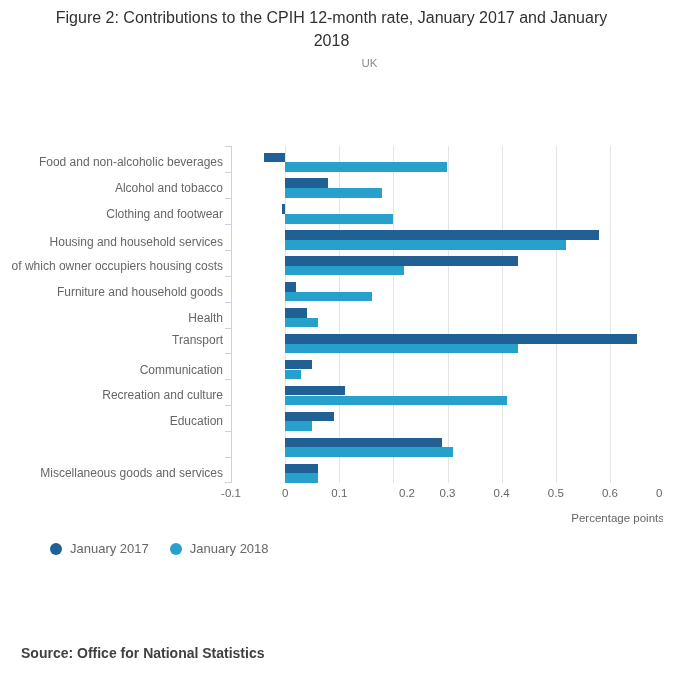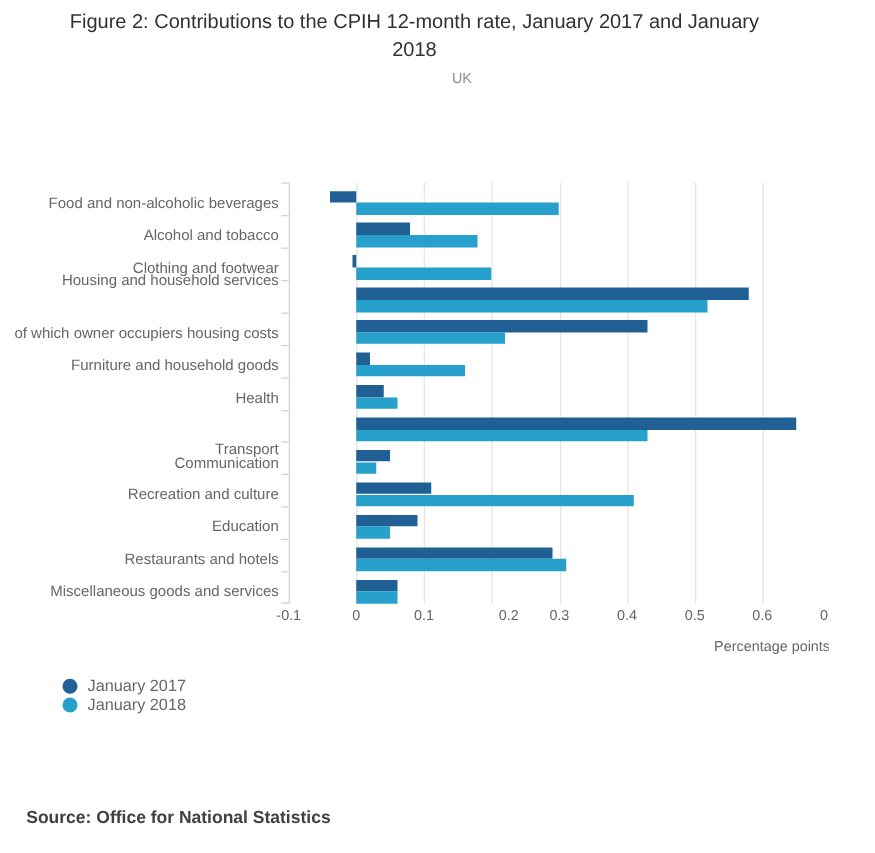--- a/index.html
+++ b/index.html
@@ -36,50 +36,49 @@
   .x-tick-label{
     position:absolute;width:50px;text-align:center;
     font-size:11.5px;color:#666666;
   }
   .xlabel{
     position:absolute;left:231px;top:512px;width:433px;
     text-align:right;font-size:11.5px;color:#666666;
   }
   .legend{
     position:absolute;left:50px;top:541px;
-    display:flex;align-items:center;column-gap:21px;flex-direction:column;
+    display:flex;align-items:center;column-gap:21px;
   }
   .legend-item{display:flex;align-items:center;column-gap:8px;}
   .legend-dot{width:12px;height:12px;border-radius:50%;}
   .legend-label{font-size:13px;color:#666666;}
   .source{
     position:absolute;left:21px;top:645px;
     font-size:14px;font-weight:bold;color:#404040;
   }
 </style>
 </head>
 <body>
 
 <div class="figure">
   <div class="title">Figure 2: Contributions to the CPIH 12-month rate, January 2017 and January 2018</div>
   <div class="subtitle">UK</div>
 
   <div class="labels" id="labels">
       <div class="cat-label" style="top: 6.5px; height: 19.4px;">Food and non-alcoholic beverages</div>
       <div class="cat-label" style="top: 32.4px; height: 19.4px;">Alcohol and tobacco</div>
       <div class="cat-label" style="top: 58.3px; height: 19.4px;">Clothing and footwear</div>
-      <div class="cat-label" style="top: 68px; height: 19.4px; padding-left: 24px;">Housing and household services</div>
+      <div class="cat-label" style="top: 86px; height: 19.4px; padding-left: 24px;">Housing and household services</div>
       <div class="cat-label" style="top: 110.2px; height: 19.4px;">of which owner occupiers housing costs</div>
       <div class="cat-label" style="top: 136.1px; height: 19.4px;">Furniture and household goods</div>
       <div class="cat-label" style="top: 162px; height: 19.4px;">Health</div>
-      <div class="cat-label" style="top: 203px; height: 19.4px; padding-left: 28px;">Transport</div>
+      <div class="cat-label" style="top: 184px; height: 19.4px; padding-left: 28px;">Transport</div>
       <div class="cat-label" style="top: 213.9px; height: 19.4px;">Communication</div>
       <div class="cat-label" style="top: 239.8px; height: 19.4px;">Recreation and culture</div>
       <div class="cat-label" style="top: 265.7px; height: 19.4px;">Education</div>
-      <div class="cat-label" style="top: 291.7px; height: 19.4px;">Restaurants and hotels</div>
       <div class="cat-label" style="top: 317.6px; height: 19.4px;">Miscellaneous goods and services</div>
     </div>
 
   <div class="plot" id="plot">
       <div class="gridline" style="left: 54.1px; background: rgb(228, 228, 228);"></div>
       <div class="gridline" style="left: 108.3px; background: rgb(228, 228, 228);"></div>
       <div class="gridline" style="left: 162.4px; background: rgb(228, 228, 228);"></div>
       <div class="gridline" style="left: 216.5px; background: rgb(228, 228, 228);"></div>
       <div class="gridline" style="left: 270.6px; background: rgb(228, 228, 228);"></div>
       <div class="gridline" style="left: 324.8px; background: rgb(228, 228, 228);"></div>

